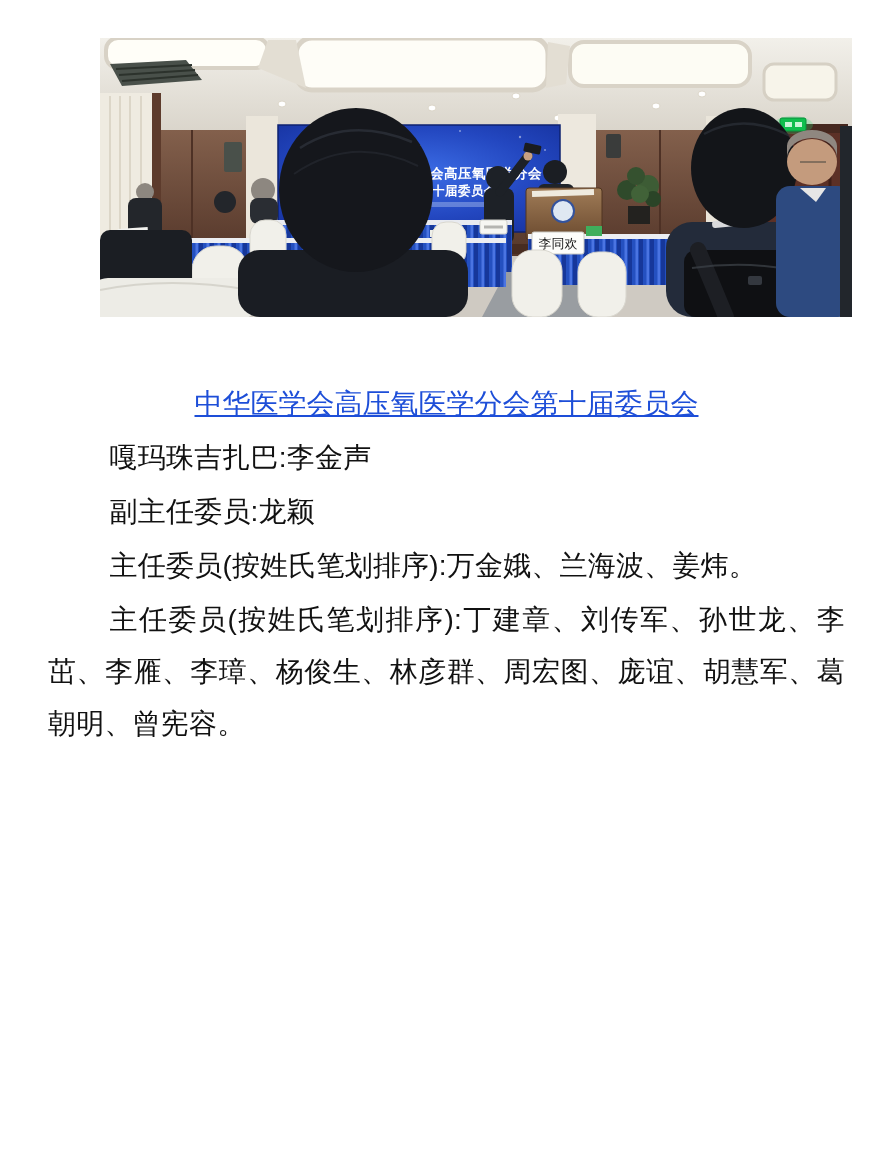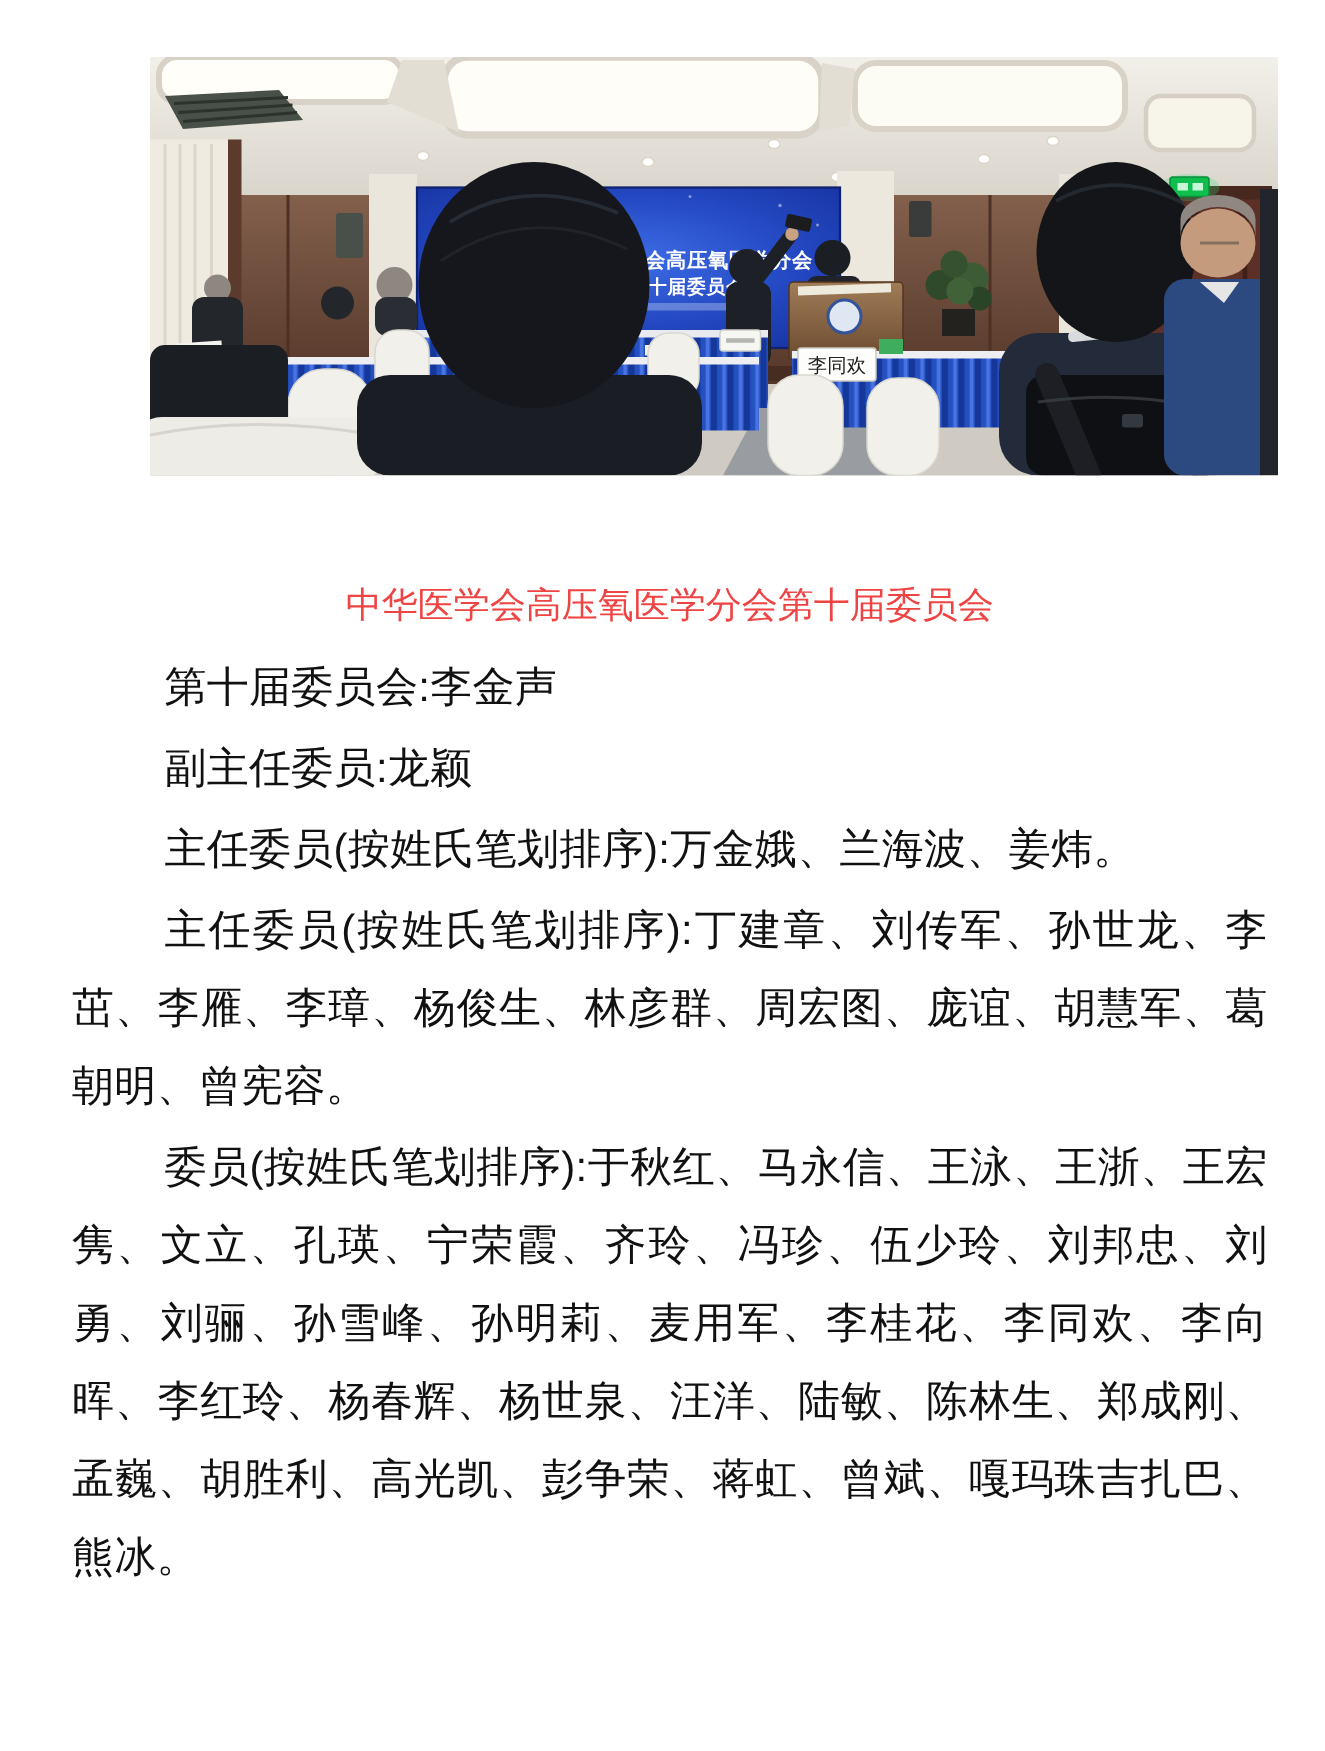--- a/index.html
+++ b/index.html
@@ -1,21 +1,21 @@
 <!DOCTYPE html>
 <html lang="zh"><head>
 <meta charset="utf-8">
 <style>
   html,body{margin:0;padding:0;background:#ffffff;}
   body{font-family:"Liberation Sans","DejaVu Sans",sans-serif;color:#141414;}
   .page{position:relative;width:883px;height:1167px;background:#ffffff;overflow:hidden;}
   .photo-wrap{margin:0;padding:0;position:absolute;left:100px;top:38px;width:752px;height:279px;overflow:hidden;background:#cfcac2;}
   .photo-wrap svg{display:block;}
   .content{position:absolute;left:0;top:317px;width:883px;padding:0 38px 0 48px;box-sizing:border-box;}
-  .content h1{font-size:24px;font-weight:400;line-height:52px;text-align:center;margin:61px 0 2px 0;color:#ef4444;}
+  .content h1{font-size:28px;font-weight:400;line-height:52px;text-align:center;margin:61px 0 2px 0;color:#1d4ed8;text-decoration:underline;}
   .content p{font-size:28px;line-height:52px;margin:2px 0;text-indent:2.2em;text-align:justify;color:#111;letter-spacing:.2px;}
   svg text{font-family:"Liberation Sans","DejaVu Sans",sans-serif;}
 </style>
 </head>
 <body>
 
 <div class="page">
 
   <figure class="photo-wrap">
     <svg viewBox="0 0 752 279" width="752" height="279">
@@ -252,20 +252,19 @@
         <line x1="700" y1="124" x2="726" y2="124" stroke="#5a5248" stroke-width="2" opacity="0.6"></line>
         <rect x="676" y="148" width="76" height="131" rx="14" fill="#2d4a80"></rect>
         <polygon points="700,150 716,164 726,150" fill="#e6e6e6"></polygon>
       </g>
       <rect x="740" y="88" width="12" height="191" fill="#22262c"></rect>
     </svg>
   </figure>
 
   <main class="content">
     <h1>中华医学会高压氧医学分会第十届委员会</h1>
-    <p>第十届委员会:李金声</p>
+    <p>嘎玛珠吉扎巴:李金声</p>
     <p>副主任委员:龙颖</p>
     <p>主任委员(按姓氏笔划排序):万金娥、兰海波、姜炜。</p>
     <p>主任委员(按姓氏笔划排序):丁建章、刘传军、孙世龙、李茁、李雁、李璋、杨俊生、林彦群、周宏图、庞谊、胡慧军、葛朝明、曾宪容。</p>
-    <p>委员(按姓氏笔划排序):于秋红、马永信、王泳、王浙、王宏隽、文立、孔瑛、宁荣霞、齐玲、冯珍、伍少玲、刘邦忠、刘勇、刘骊、孙雪峰、孙明莉、麦用军、李桂花、李同欢、李向晖、李红玲、杨春辉、杨世泉、汪洋、陆敏、陈林生、郑成刚、孟巍、胡胜利、高光凯、彭争荣、蒋虹、曾斌、嘎玛珠吉扎巴、熊冰。</p>
   </main>
 
 </div>
 
 </body></html>

